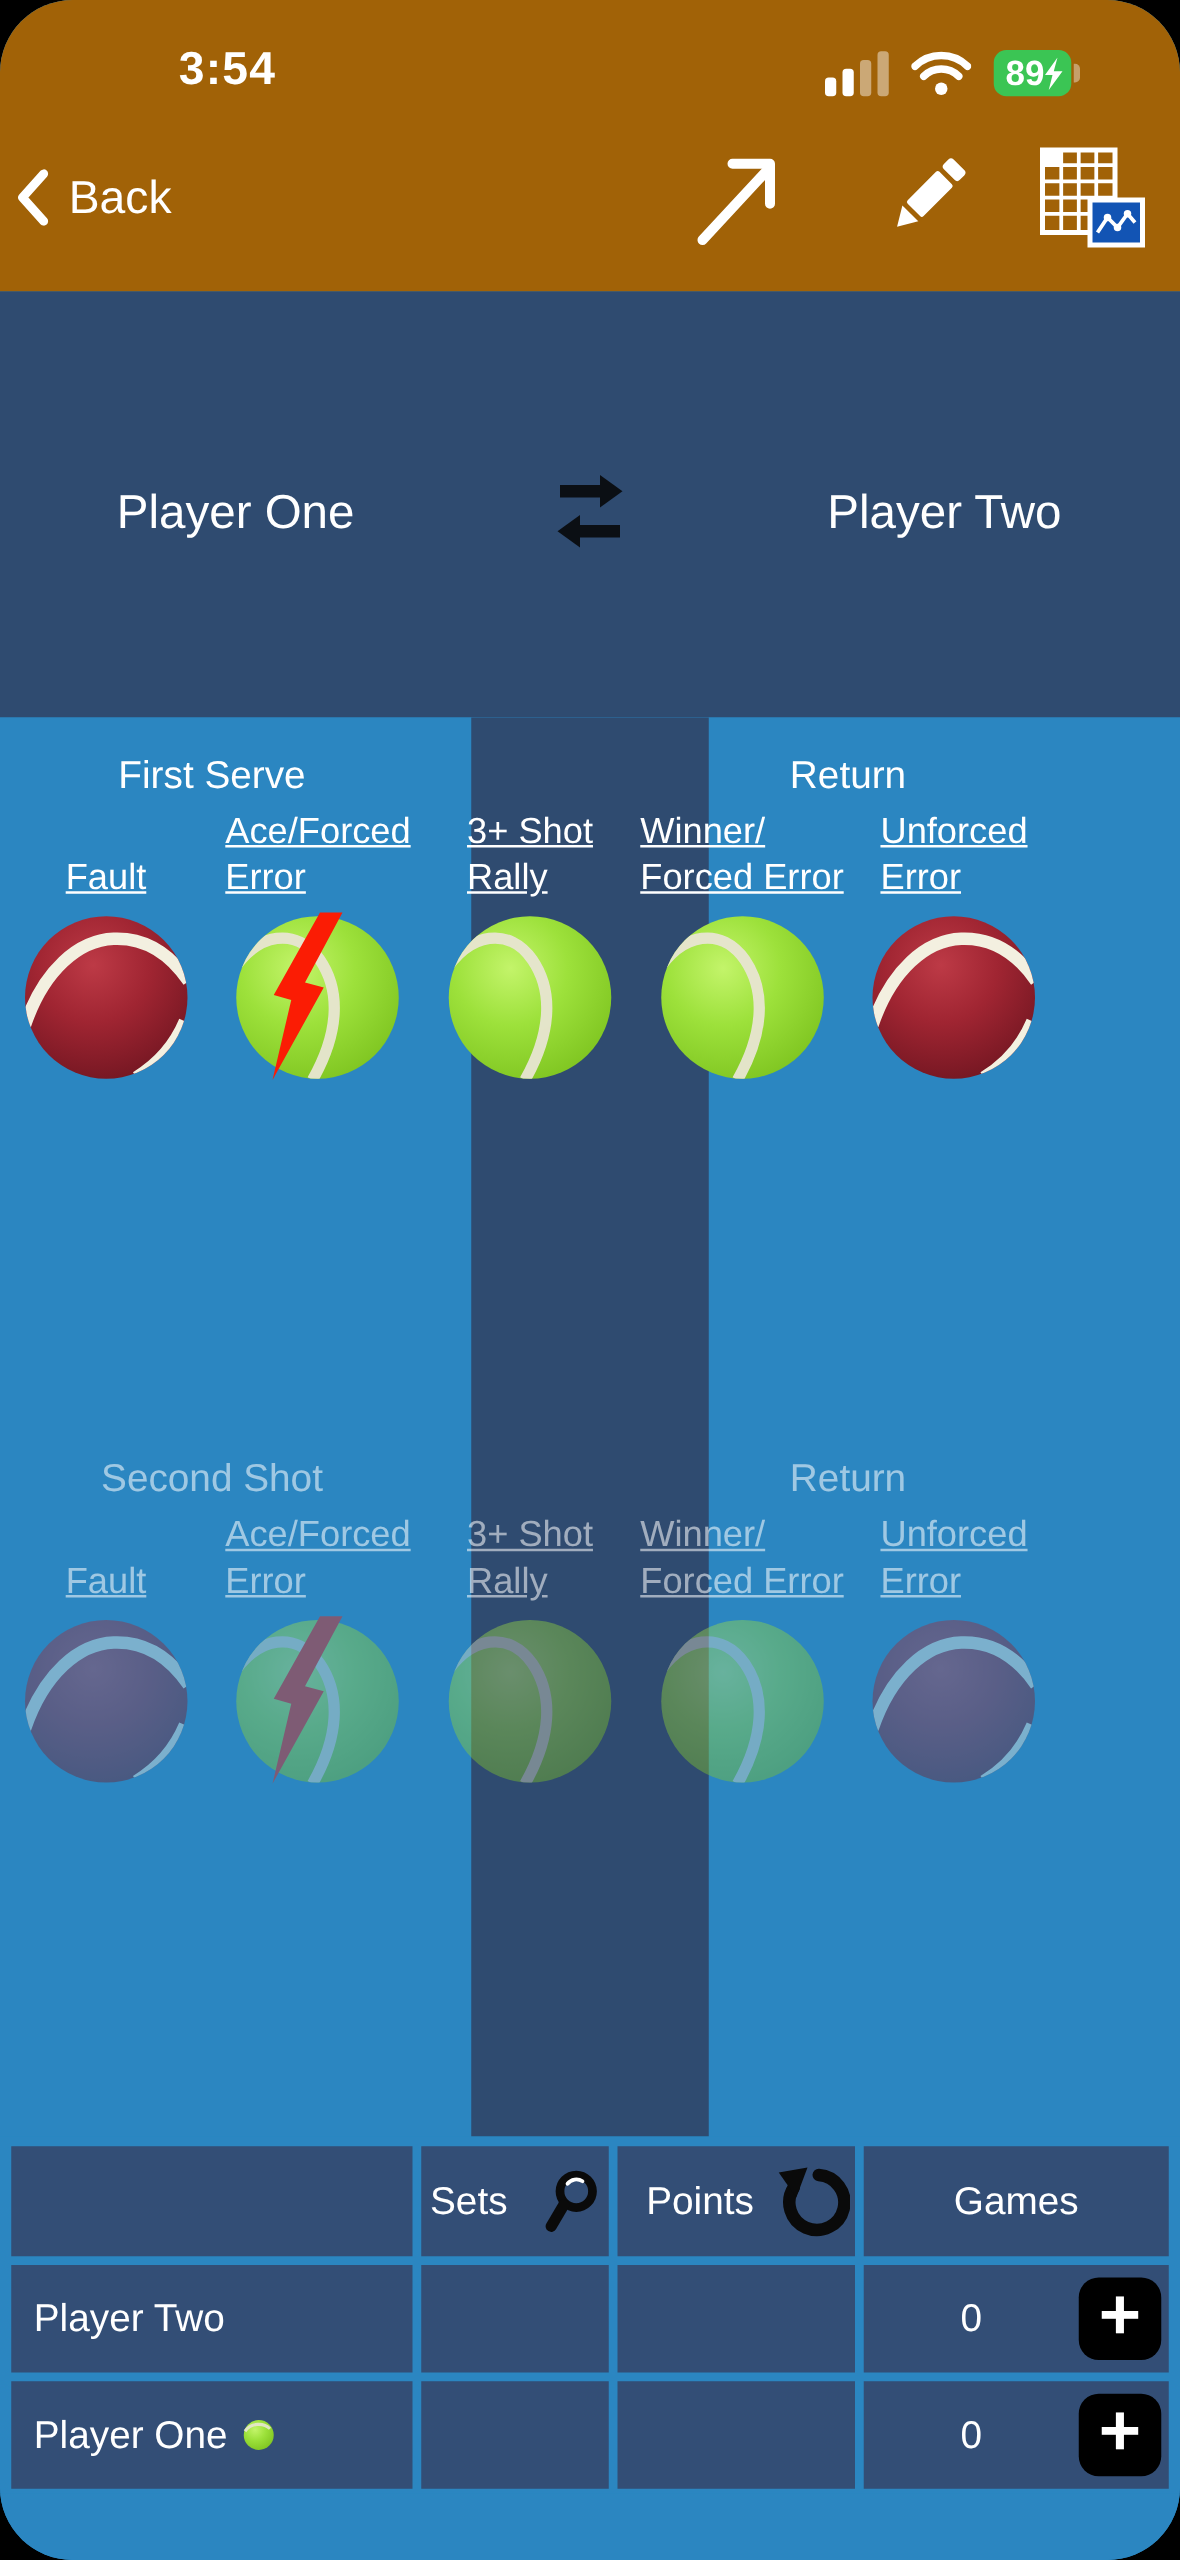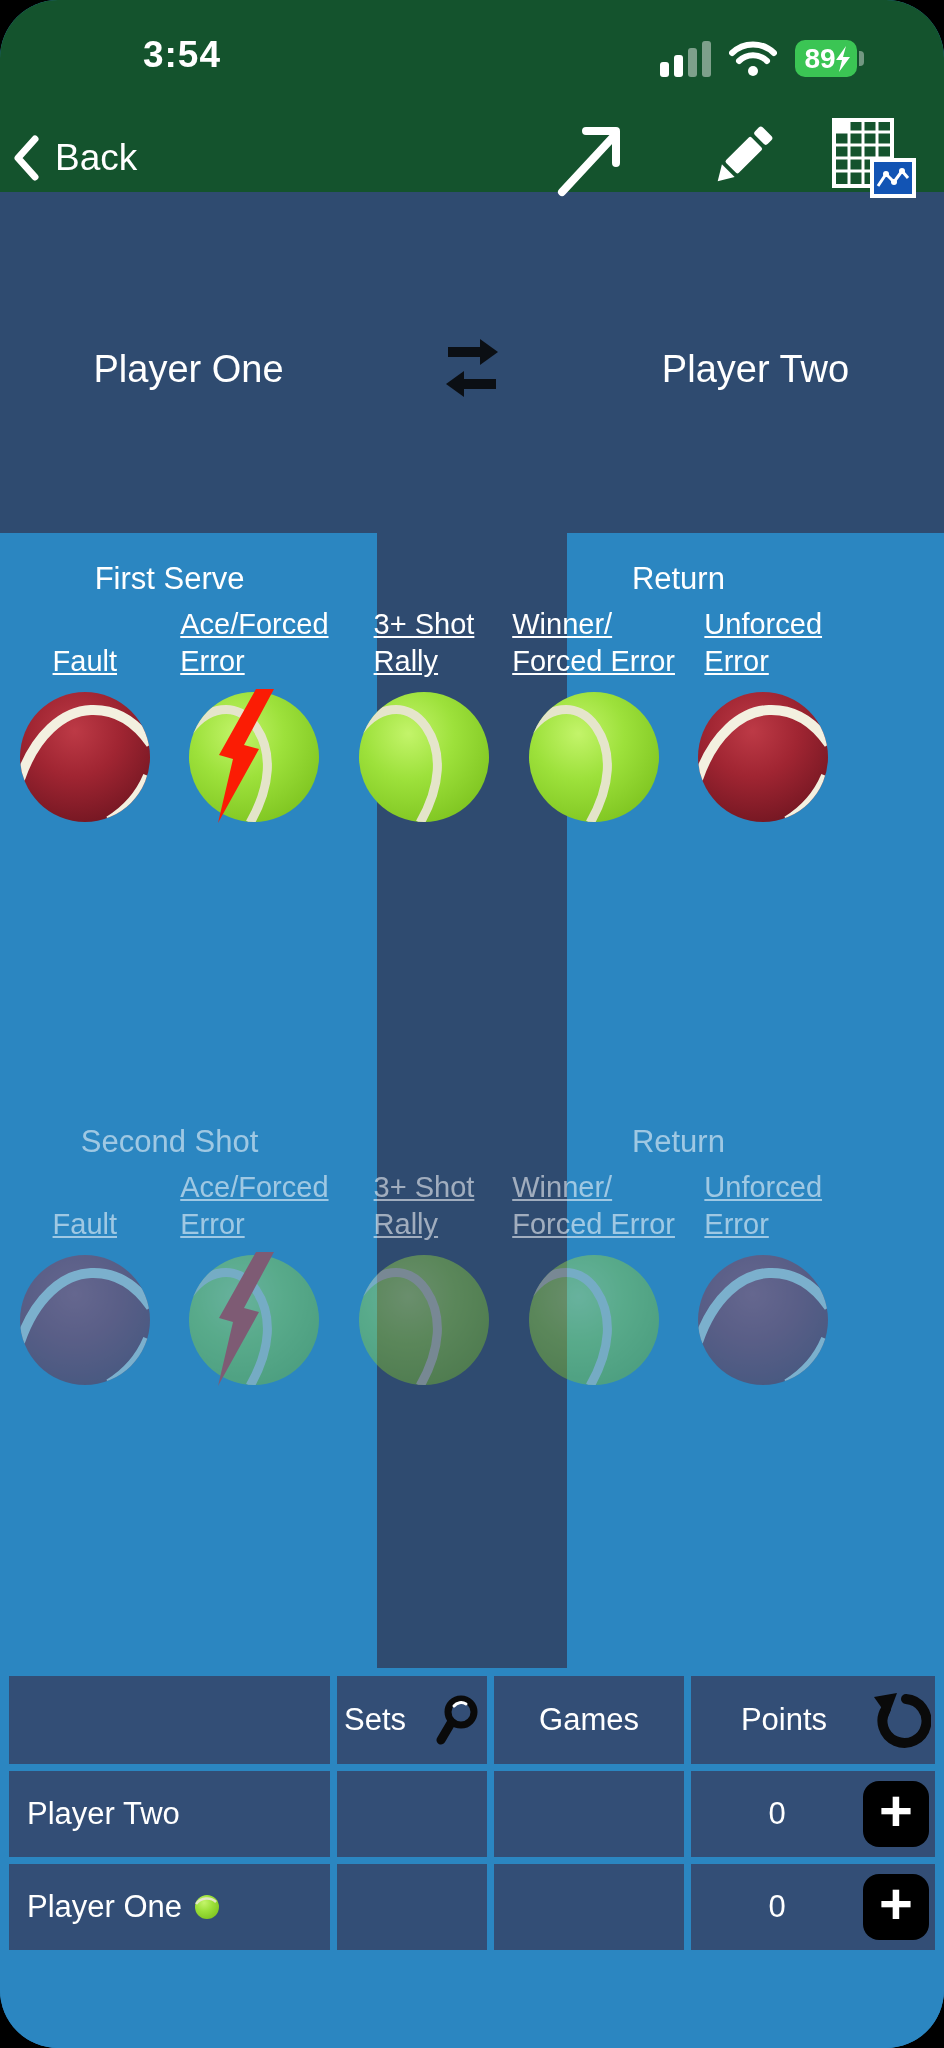--- a/index.html
+++ b/index.html
@@ -5,21 +5,21 @@
   * { box-sizing: border-box; }
   body {
     margin: 0; background: #000; display: flex; justify-content: center;
     font-family: "Liberation Sans", "DejaVu Sans", sans-serif;
   }
   .screen {
     width: 944px; height: 2048px; border-radius: 58px; overflow: hidden;
     background: #2b86c1; display: flex; flex-direction: column; position: relative;
   }
   
-  .topbar { height: 192px; background: #14532d; position: relative; flex: none; }
+  .topbar { height: 233px; background: #a16207; position: relative; flex: none; }
   .time {
     position: absolute; left: 116px; top: 34px; width: 132px; text-align: center;
     color: #fff; font-size: 37px; font-weight: 700; letter-spacing: 1px;
   }
   .status-icons { position: absolute; right: 80px; top: 40px; display: flex; align-items: center; gap: 18px; }
   .signal { display: flex; align-items: flex-end; gap: 5px; height: 36px; }
   .signal i { display: block; width: 9px; border-radius: 3px; background: #fff; }
   .signal i.b1 { height: 15px; } .signal i.b2 { height: 22px; }
   .signal i.b3 { height: 29px; background: rgba(255,255,255,.45); }
   .signal i.b4 { height: 36px; background: rgba(255,255,255,.45); }
@@ -306,32 +306,32 @@
     <div class="cell hdr">
       <span>Sets</span>
       <button class="zoom-button">
         <svg width="46" height="50" viewBox="0 0 46 50">
           <circle cx="27" cy="17" r="13" stroke="#0a0a0a" stroke-width="7" fill="none"></circle>
           <path d="M20 11 A 9 9 0 0 1 32 9" stroke="#fff" stroke-width="3" fill="none" stroke-linecap="round"></path>
           <path d="M17 28 L7 45" stroke="#0a0a0a" stroke-width="9" stroke-linecap="round"></path>
         </svg>
       </button>
     </div>
-    <div class="cell">
-      <span>Games</span>
-    </div>
     <div class="cell points-header">
       <span class="hdr-label">Points</span>
       <button class="undo-button">
         <svg width="58" height="60" viewBox="0 0 58 60">
           <path d="M13 19 A 22 22 0 1 0 33 9" stroke="#0a0a0a" stroke-width="10" fill="none" stroke-linecap="round"></path>
           <polygon points="1,7 24,3 15,27" fill="#0a0a0a"></polygon>
         </svg>
       </button>
     </div>
+    <div class="cell">
+      <span>Games</span>
+    </div>
 
     <div class="cell name">
       <span>Player Two</span>
     </div>
     <div class="cell">
         <span></span>
       </div>
     <div class="cell">
         <span></span>
       </div>

